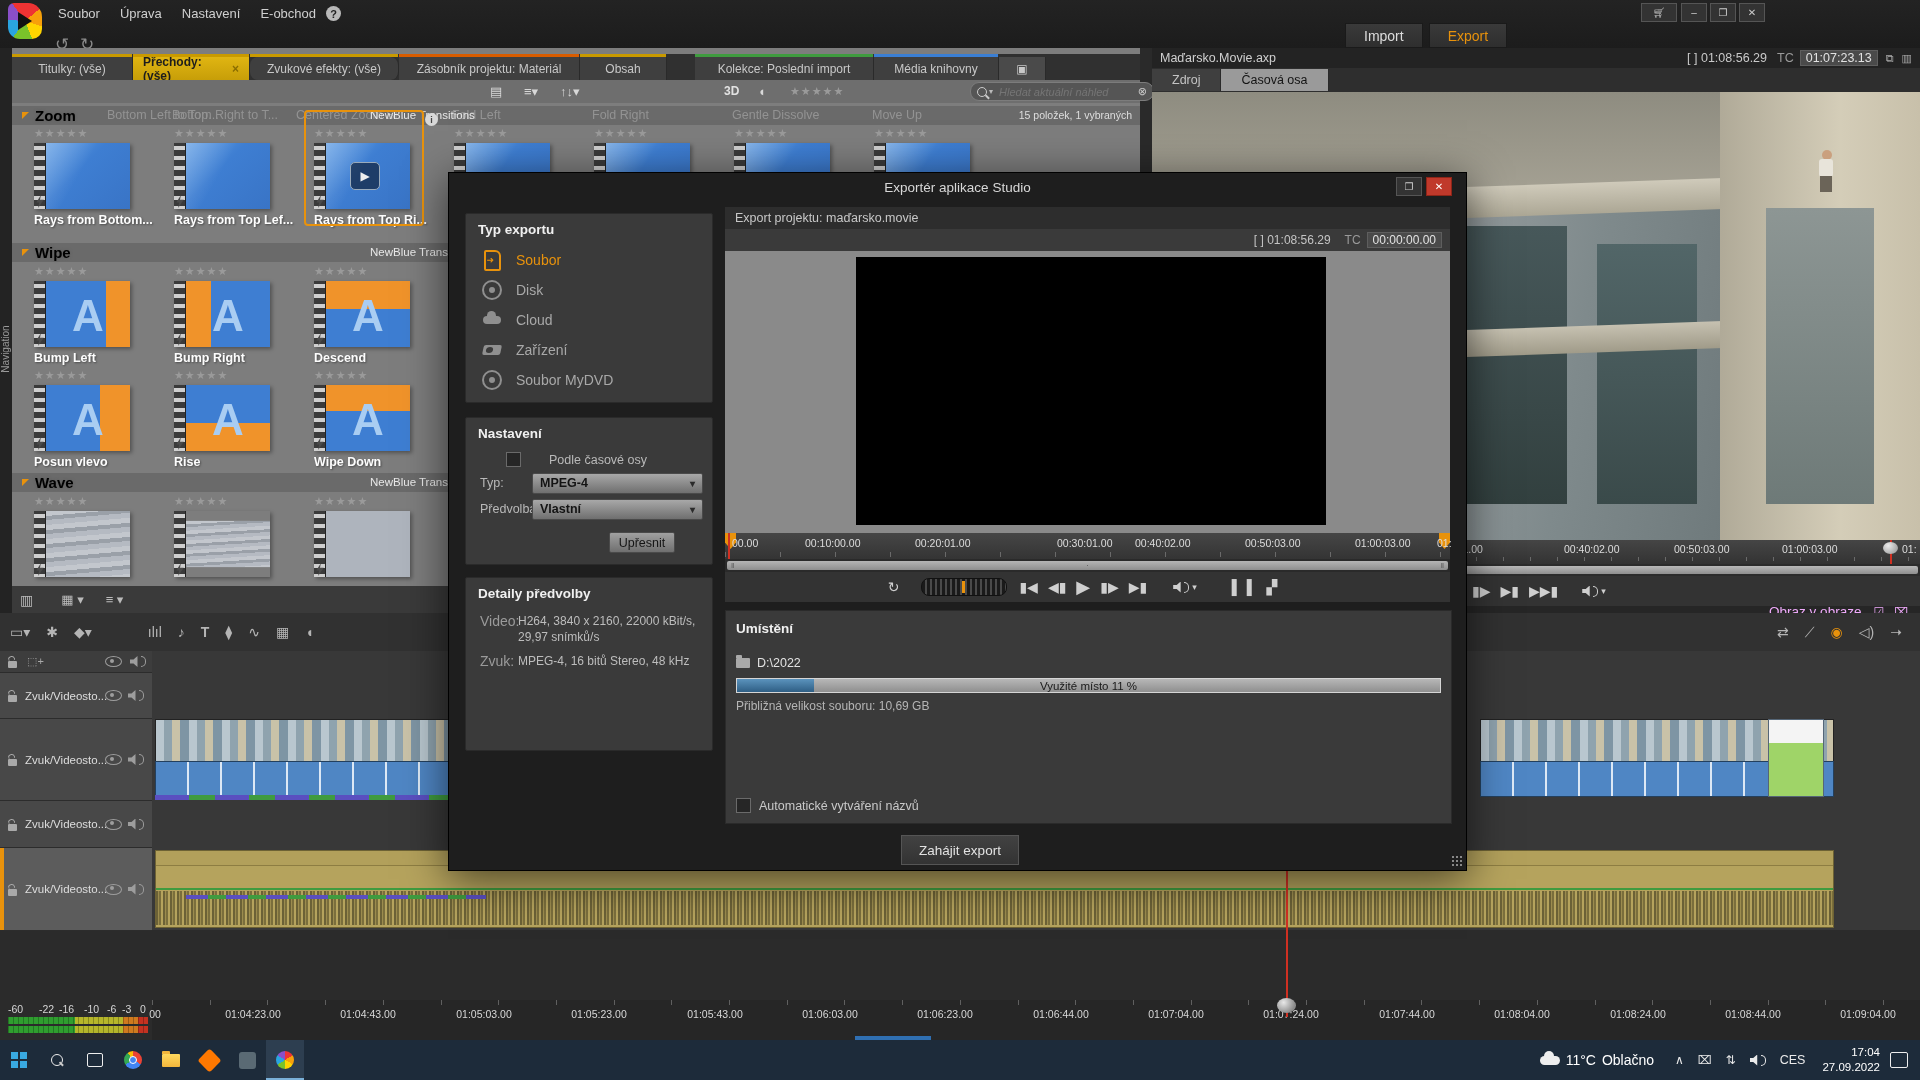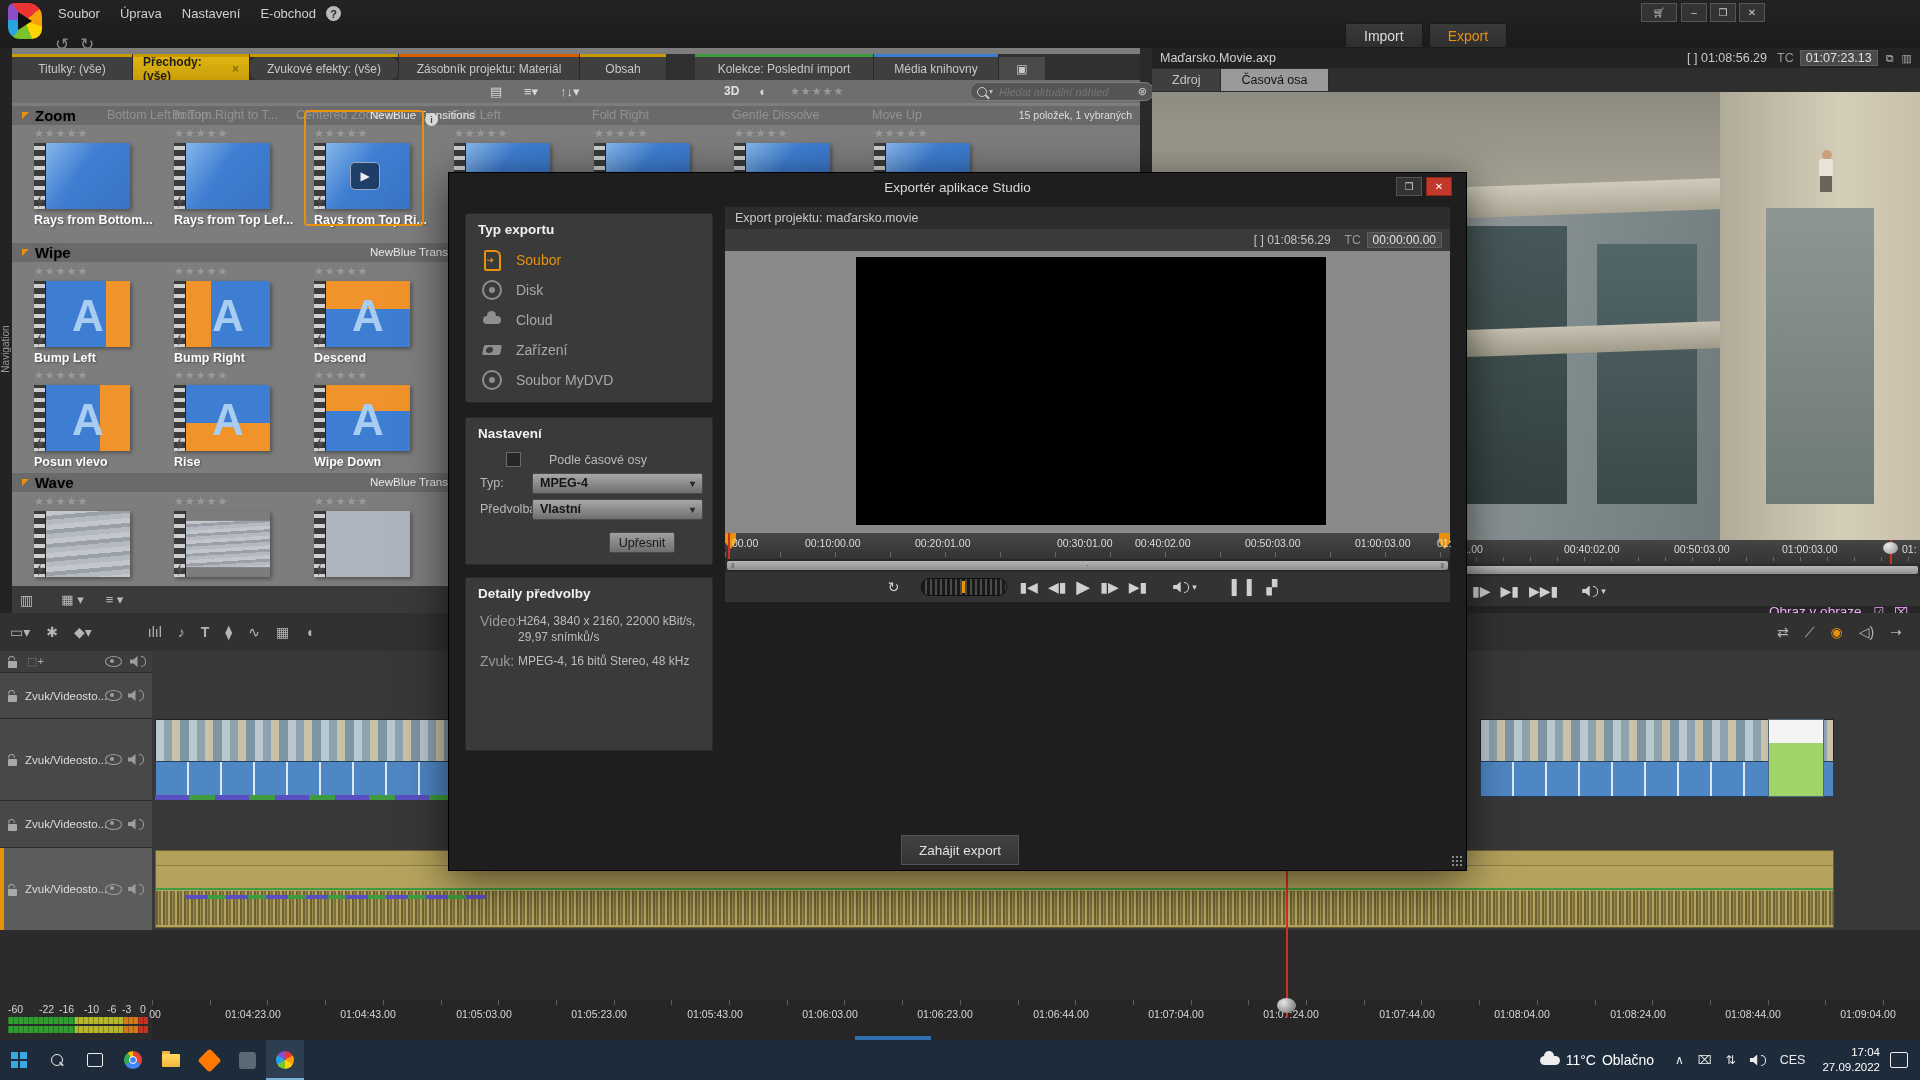--- a/index.html
+++ b/index.html
@@ -789,20 +789,36 @@
       <span class="tbtn" style="margin-left:16px;">
           <span class="i-spk" style="background:#cfcfcf;"></span>
           <span class="i-spk2" style="border-color:#cfcfcf;"></span>
           <span style="font-size:9px;margin-left:3px;">▾</span>
         </span>
       <span class="tbtn" style="margin-left:20px;">▐</span>
       <span class="tbtn">▌</span>
       <span class="tbtn">▞</span>
     </div>
 
+    <div class="umist" style="left:276px;top:437px;width:725px;height:212px;">
+      <h3 style="margin:10px 0 0 10px;font-size:13.5px;color:#f0f0f0;">Umístění</h3>
+      <div style="display:flex;align-items:center;margin:20px 0 0 10px;">
+        <span class="folder-ic"></span>
+        <span style="color:#e2e2e2;font-size:12.5px;">D:\2022</span>
+      </div>
+      <div class="progress" style="margin:8px 10px 0 10px;">
+        <div class="fill" style="width:11%;"></div>
+        <div class="ptext">Využité místo 11 %</div>
+      </div>
+      <div style="margin:6px 0 0 10px;color:#b5b5b5;font-size:12px;">Přibližná velikost souboru: 10,69 GB</div>
+      <div style="position:absolute;left:10px;bottom:10px;display:flex;align-items:center;">
+        <span class="cbox"></span>
+        <span style="margin-left:8px;color:#c9c9c9;font-size:12.5px;">Automatické vytváření názvů</span>
+      </div>
+    </div>
 
     <div class="start-btn" style="left:452px;top:662px;width:116px;height:28px;">Zahájit export</div>
     <div class="grip"></div>
   </div>
 
   <div class="taskbar">
     <div class="tb-ic">
         <span class="win-logo"></span>
       </div>
     <div class="tb-ic">

